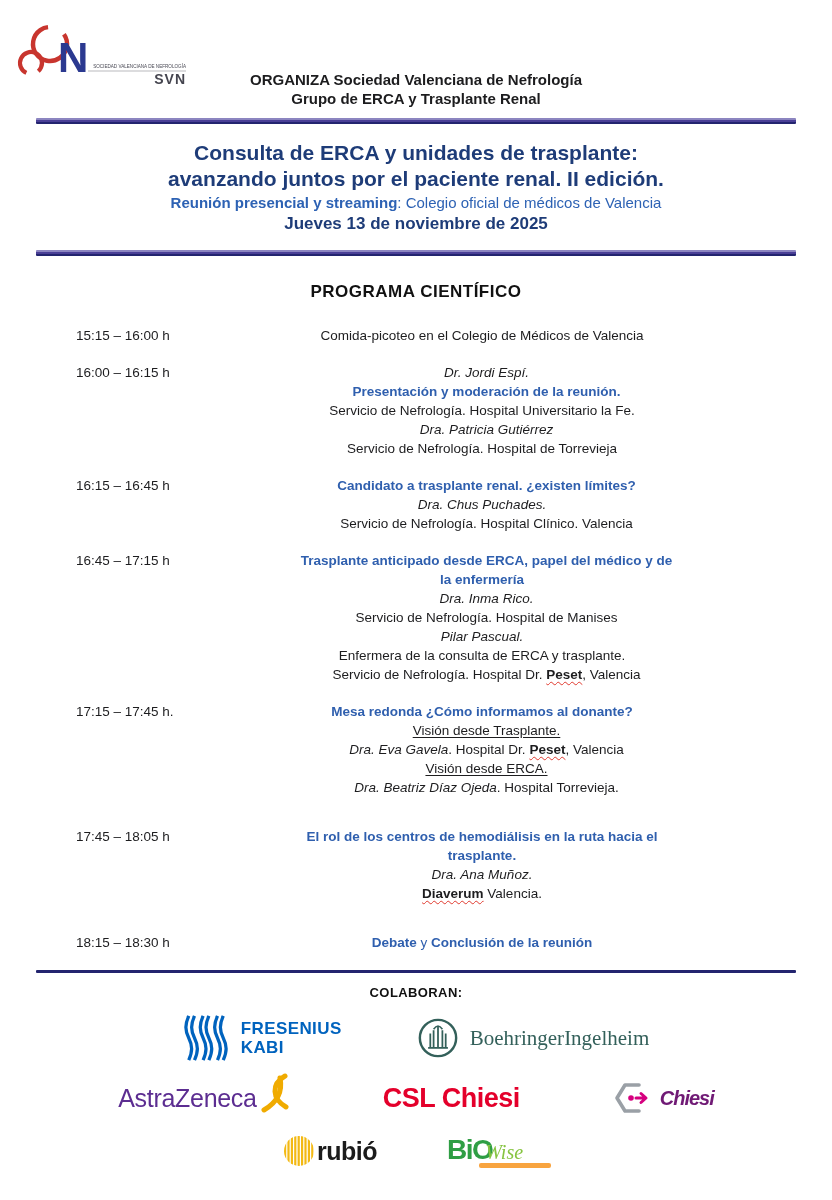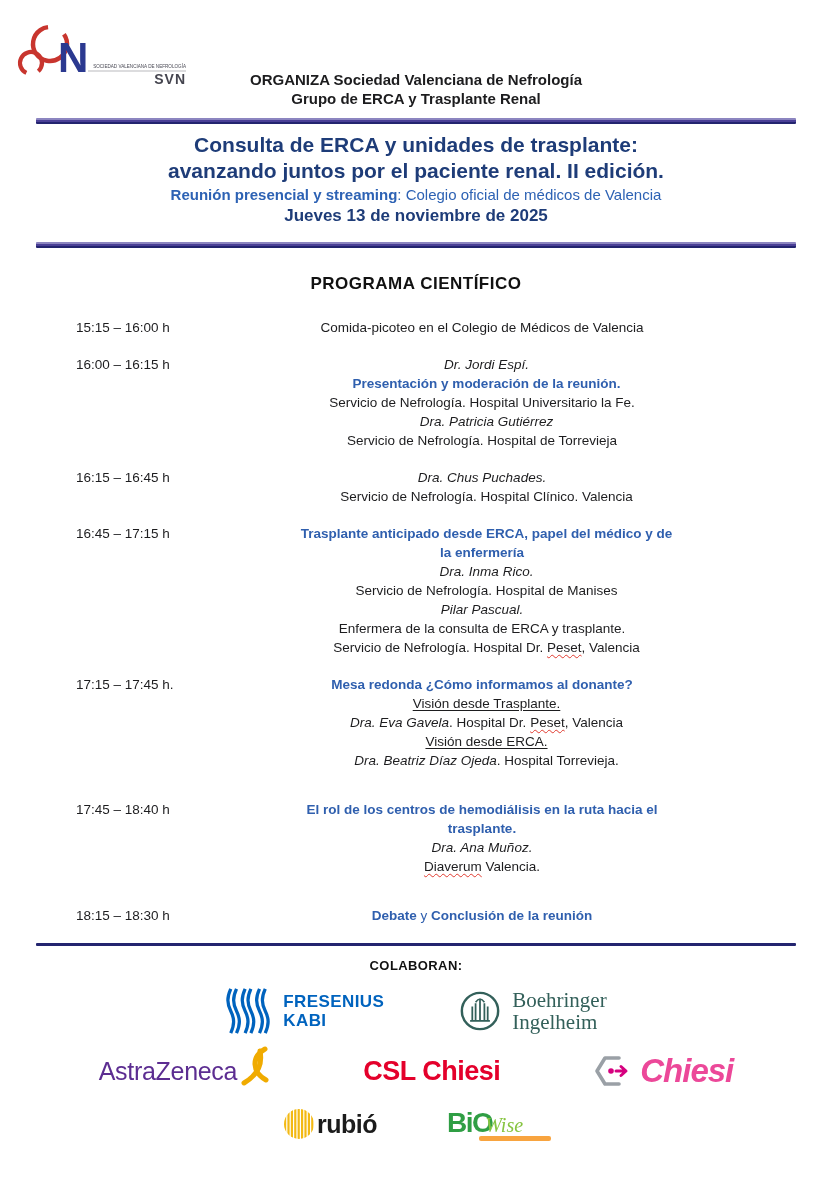--- a/index.html
+++ b/index.html
@@ -15,57 +15,57 @@
   .svn-logo{position:absolute;left:14px;top:22px;width:176px;height:64px;}
   .svn-ring{fill:none;stroke:var(--svn-red,#c8352e);}
   .svn-n{font-family:"Liberation Sans",sans-serif;font-weight:bold;fill:var(--svn-blue,#2b3990);}
   .svn-tiny{font-family:"Liberation Sans",sans-serif;fill:#4a4a55;}
   .svn-acr{font-family:"Liberation Sans",sans-serif;font-weight:bold;fill:#45454f;letter-spacing:1px;}
   
   .org-header{padding-top:70px;text-align:center;font-weight:bold;font-size:15px;line-height:19px;color:#1c1c1e;}
   .rule{height:6px;margin:10px 36px 0 36px;border-radius:1px;
     background:linear-gradient(to bottom,#8c85c0 0%,#8c85c0 25%,var(--divider-purple,#4a3f96) 25%,var(--divider-purple,#4a3f96) 60%,var(--divider-navy,#23246f) 60%,var(--divider-navy,#23246f) 100%);}
   .rule.thin{height:3px;background:var(--divider-navy,#2e2f80);margin-top:18px;}
-  .title-block{text-align:center;padding-top:8px;padding-bottom:6px;}
+  .title-block{text-align:center;padding-top:16px;padding-bottom:6px;}
   .title-main{font-size:21px;font-weight:bold;color:var(--title-navy,#1e3c78);line-height:26px;}
   .title-mode{font-size:15px;color:var(--streaming-blue,#2d62b4);line-height:19px;margin-top:1px;}
   .title-mode .b{font-weight:bold;}
   .title-date{font-size:17px;font-weight:bold;color:var(--title-navy,#1e3c78);line-height:21px;margin-top:1px;}
   
   .program-heading{margin-top:26px;text-align:center;font-size:17px;font-weight:bold;letter-spacing:.5px;color:#111;}
   .sessions{margin-top:24px;padding-left:76px;padding-right:40px;font-size:13.5px;line-height:19px;}
   .session{display:flex;margin-bottom:18px;}
   .session.gap-lg{margin-bottom:30px;}
   .time{width:96px;flex:0 0 96px;white-space:nowrap;color:#1d1d1f;}
   .content{flex:1;min-width:0;text-align:center;}
   .row{white-space:nowrap;}
   .row.title{color:var(--session-blue,#2f5fae);font-weight:bold;}
   .ind0{padding-left:0;}
   .ind1{padding-left:9px;}
   .s-i{font-style:italic;}
   .s-u{text-decoration:underline;text-underline-offset:2px;}
-  .s-sq{text-decoration:underline;text-decoration-style:wavy;text-decoration-color:var(--squiggle-red,#e03a2f);text-decoration-thickness:1px;text-underline-offset:2px;}
+  .s-sq{text-decoration:underline;text-decoration-style:wavy;text-decoration-color:var(--squiggle-red,#e03a2f);text-decoration-thickness:1px;text-underline-offset:2px;font-weight:bold;}
   .s-bt{color:var(--session-blue,#2f5fae);font-weight:bold;}
   .s-bl{color:var(--session-blue,#2f5fae);}
   
   .collab-heading{margin-top:12px;text-align:center;font-size:13px;font-weight:bold;letter-spacing:.4px;color:#111;}
   .logo-row{display:flex;justify-content:center;align-items:center;}
   .logo-row.r1{margin-top:8px;gap:74px;height:60px;}
   .logo-row.r2{margin-top:6px;gap:92px;height:48px;}
   .logo-row.r3{margin-top:4px;gap:70px;height:50px;}
   .logo{display:flex;align-items:center;}
   .fres-text{display:flex;flex-direction:column;margin-left:12px;font-weight:bold;font-size:17px;line-height:19px;letter-spacing:.4px;color:var(--fresenius-blue,#0063be);}
   .fres-waves{stroke:var(--fresenius-blue,#0063be);fill:none;}
   .boeh-icon{stroke:var(--boehringer-green,#33605a);fill:none;}
-  .boeh-text{display:flex;flex-direction:column;margin-left:10px;font-family:"Liberation Serif",serif;font-size:21px;line-height:22px;color:var(--boehringer-green,#33605a);}
+  .boeh-text{display:flex;flex-direction:row;margin-left:10px;font-family:"Liberation Serif",serif;font-size:21px;line-height:22px;color:var(--boehringer-green,#33605a);}
   .az-text{font-size:25px;color:var(--astrazeneca-purple,#5c2d91);letter-spacing:-.3px;}
   .az-swoosh{stroke:var(--astrazeneca-gold,#f0ab00);fill:none;margin-top:-10px;margin-left:2px;}
   .csl-text{font-size:27px;font-weight:bold;color:var(--cslvifor-red,#e4002b);letter-spacing:-.5px;}
   .chiesi-hex{margin-right:6px;}
-  .chiesi-text{font-size:33px;font-weight:bold;font-style:italic;color:#ec4899;letter-spacing:-1px;}
+  .chiesi-text{font-size:20px;font-weight:bold;font-style:italic;color:#701a75;letter-spacing:-1px;}
   .rubio-text{font-size:25px;font-weight:bold;color:#1b1b1b;letter-spacing:-.5px;}
   .biowise{position:relative;display:block;}
   .bw1{font-size:28px;font-weight:bold;color:var(--biowise-green,#2f9e44);letter-spacing:-1.5px;}
   .bw2{font-family:"Liberation Serif",serif;font-style:italic;font-size:20px;color:var(--biowise-lightgreen,#86c440);margin-left:-7px;}
   .bw-sub{display:block;width:72px;height:5px;border-radius:2px;background:var(--biowise-orange,#f7941d);opacity:.85;margin:-3px 0 0 32px;}
 </style>
 </head>
 <body>
 
 <div class="page">
@@ -109,20 +109,21 @@
           <div class="row plain ind1"><span class="s-i">Dr. Jordi Espí.</span></div>
           <div class="row title ind1"><span>Presentación y moderación de la reunión.</span></div>
           <div class="row plain ind0"><span>Servicio de Nefrología. Hospital Universitario la Fe.</span></div>
           <div class="row plain ind1"><span class="s-i">Dra. Patricia Gutiérrez</span></div>
           <div class="row plain ind0"><span>Servicio de Nefrología. Hospital de Torrevieja</span></div>
         </div>
       </div>
       <div class="session">
         <div class="time">16:15 – 16:45 h</div>
         <div class="content">
+          <div class="row title ind1"><span>Candidato a trasplante renal. ¿existen límites?</span></div>
           <div class="row plain ind0"><span class="s-i">Dra. Chus Puchades.</span></div>
           <div class="row plain ind1"><span>Servicio de Nefrología. Hospital Clínico. Valencia</span></div>
         </div>
       </div>
       <div class="session">
         <div class="time">16:45 – 17:15 h</div>
         <div class="content">
           <div class="row title ind1"><span>Trasplante anticipado desde ERCA, papel del médico y de</span></div>
           <div class="row title ind0"><span>la enfermería</span></div>
           <div class="row plain ind1"><span class="s-i">Dra.  Inma Rico.</span></div>
@@ -136,21 +137,21 @@
         <div class="time">17:15 – 17:45 h.</div>
         <div class="content">
           <div class="row title ind0"><span>Mesa redonda ¿Cómo informamos al donante?</span></div>
           <div class="row plain ind1"><span class="s-u">Visión desde Trasplante.</span></div>
           <div class="row plain ind1"><span class="s-i">Dra. Eva Gavela</span><span>. Hospital Dr. </span><span class="s-sq">Peset</span><span>, Valencia</span></div>
           <div class="row plain ind1"><span class="s-u">Visión desde ERCA.</span></div>
           <div class="row plain ind1"><span class="s-i">Dra. Beatriz Díaz Ojeda</span><span>. Hospital Torrevieja.</span></div>
         </div>
       </div>
       <div class="session gap-lg">
-        <div class="time">17:45 – 18:40 h</div>
+        <div class="time">17:45 – 18:05 h</div>
         <div class="content">
           <div class="row title ind0"><span>El rol de los centros de hemodiálisis en la ruta hacia el</span></div>
           <div class="row title ind0"><span>trasplante.</span></div>
           <div class="row plain ind0"><span class="s-i">Dra. Ana Muñoz.</span></div>
           <div class="row plain ind0"><span class="s-sq">Diaverum</span><span> Valencia.</span></div>
         </div>
       </div>
       <div class="session">
         <div class="time">18:15 – 18:30 h</div>
         <div class="content">

